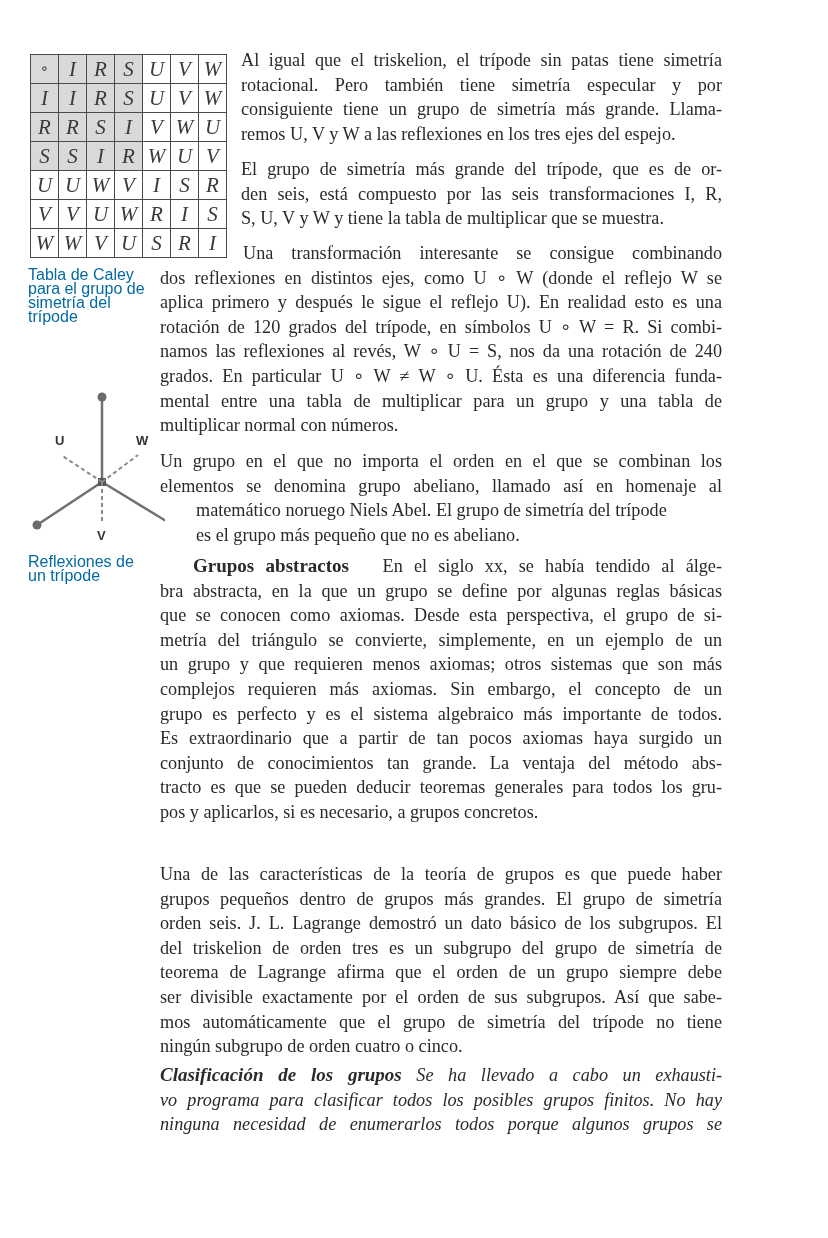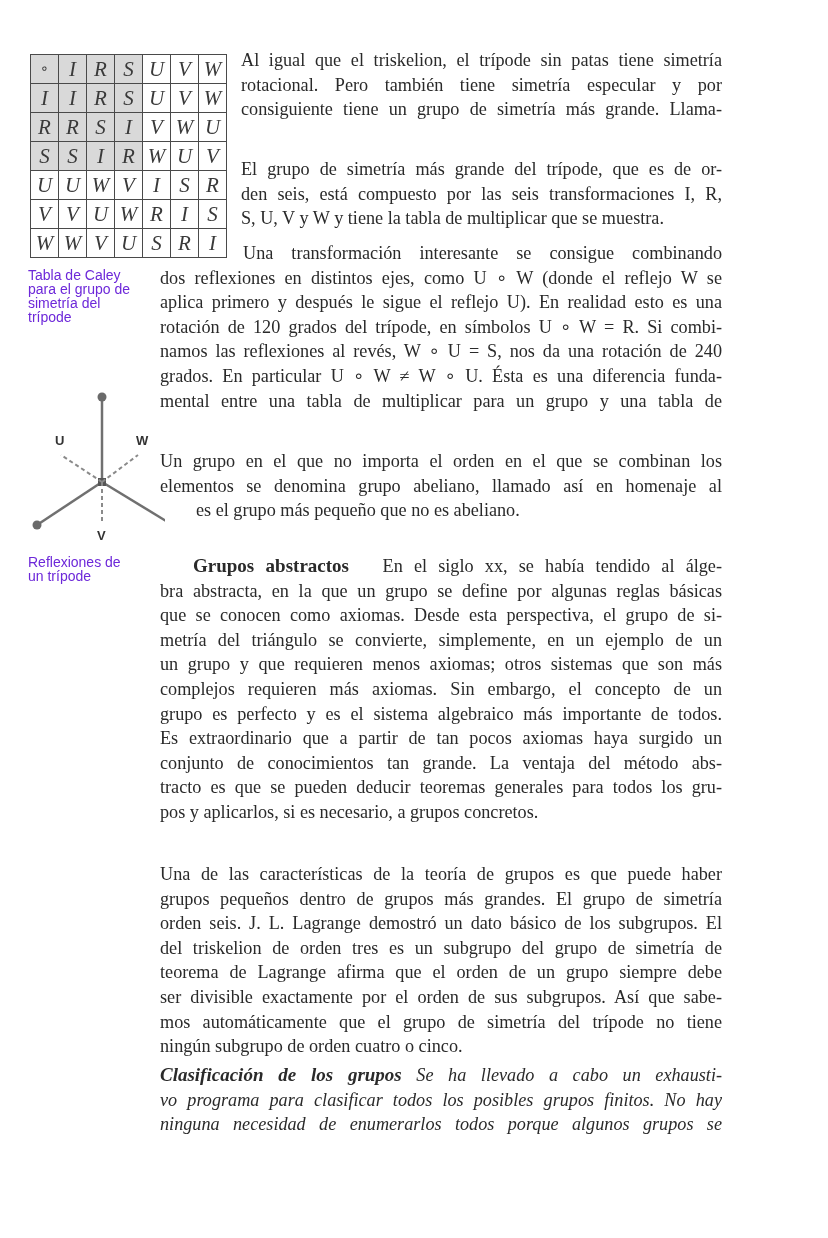--- a/index.html
+++ b/index.html
@@ -8,21 +8,21 @@
   
   .cayley { position: absolute; left: 30px; top: 54px; border-collapse: collapse; }
   .cayley td {
     width: 27px; height: 28px; padding: 0; text-align: center; vertical-align: middle;
     border: 1.5px solid #4a4a4a; font-family: "Liberation Serif", serif; font-style: italic;
     font-size: 21px; color: #3a3a3a; line-height: 1;
   }
   .cayley td.shade { background: #d9d9d9; }
   .cayley td.op { font-style: normal; font-size: 14px; }
 
-  .caption { position: absolute; font-family: "Liberation Sans", sans-serif; font-size: 14px; line-height: 14px; color: #6d28d9; }
+  .caption { position: absolute; font-family: "Liberation Sans", sans-serif; font-size: 16px; line-height: 14px; color: #0369a1; }
 
   .text { position: absolute; font-family: "Liberation Serif", serif; font-size: 18.2px; line-height: 24.6px; color: #2a2a2a; text-align: justify; }
   .text .line { display: block; white-space: nowrap; text-align-last: justify; }
   .text .line.last { text-align-last: left; }
   .heading { font-weight: bold; font-size: 19px; }
 
   .diagram { position: absolute; left: 25px; top: 385px; }
 </style>
 </head>
 <body>
@@ -124,41 +124,44 @@
 
 <div class="caption" style="left:28px; top:555px;">
   <div>Reflexiones de</div>
   <div>un trípode</div>
 </div>
 
 <div class="text" style="left:241px; top:48px; width:481px;">
   <span class="line">Al igual que el triskelion, el trípode sin patas tiene simetría</span>
   <span class="line">rotacional. Pero también tiene simetría especular y por</span>
   <span class="line">consiguiente tiene un grupo de simetría más grande. Llama-</span>
+  <span class="line last">remos U, V y W a las reflexiones en los tres ejes del espejo.</span>
 </div>
 
 <div class="text" style="left:241px; top:157px; width:481px;">
   <span class="line">El grupo de simetría más grande del trípode, que es de or-</span>
   <span class="line">den seis, está compuesto por las seis transformaciones I, R,</span>
   <span class="line last">S, U, V y W y tiene la tabla de multiplicar que se muestra.</span>
 </div>
 
 <div class="text" style="left:160px; top:241px; width:562px;">
   <span class="line" style="margin-left:83px;">Una transformación interesante se consigue combinando</span>
   <span class="line">dos reflexiones en distintos ejes, como U ∘ W (donde el reflejo W se</span>
   <span class="line">aplica primero y después le sigue el reflejo U). En realidad esto es una</span>
   <span class="line">rotación de 120 grados del trípode, en símbolos U ∘ W = R. Si combi-</span>
   <span class="line">namos las reflexiones al revés, W ∘ U = S, nos da una rotación de 240</span>
   <span class="line">grados. En particular U ∘ W ≠ W ∘ U. Ésta es una diferencia funda-</span>
   <span class="line">mental entre una tabla de multiplicar para un grupo y una tabla de</span>
+  <span class="line last">multiplicar normal con números.</span>
 </div>
 
 <div class="text" style="left:160px; top:449px; width:562px;">
   <span class="line">Un grupo en el que no importa el orden en el que se combinan los</span>
   <span class="line">elementos se denomina grupo abeliano, llamado así en homenaje al</span>
+  <span class="line last" style="margin-left:36px;">matemático noruego Niels Abel. El grupo de simetría del trípode</span>
   <span class="line last" style="margin-left:36px;">es el grupo más pequeño que no es abeliano.</span>
 </div>
 
 <div class="text" style="left:160px; top:554px; width:562px;">
   <span class="line" style="padding-left:33px;"><b class="heading">Grupos abstractos</b>&nbsp;&nbsp;&nbsp;<span>En el siglo xx, se había tendido al álge-</span></span>
   <span class="line">bra abstracta, en la que un grupo se define por algunas reglas básicas</span>
   <span class="line">que se conocen como axiomas. Desde esta perspectiva, el grupo de si-</span>
   <span class="line">metría del triángulo se convierte, simplemente, en un ejemplo de un</span>
   <span class="line">un grupo y que requieren menos axiomas; otros sistemas que son más</span>
   <span class="line">complejos requieren más axiomas. Sin embargo, el concepto de un</span>

